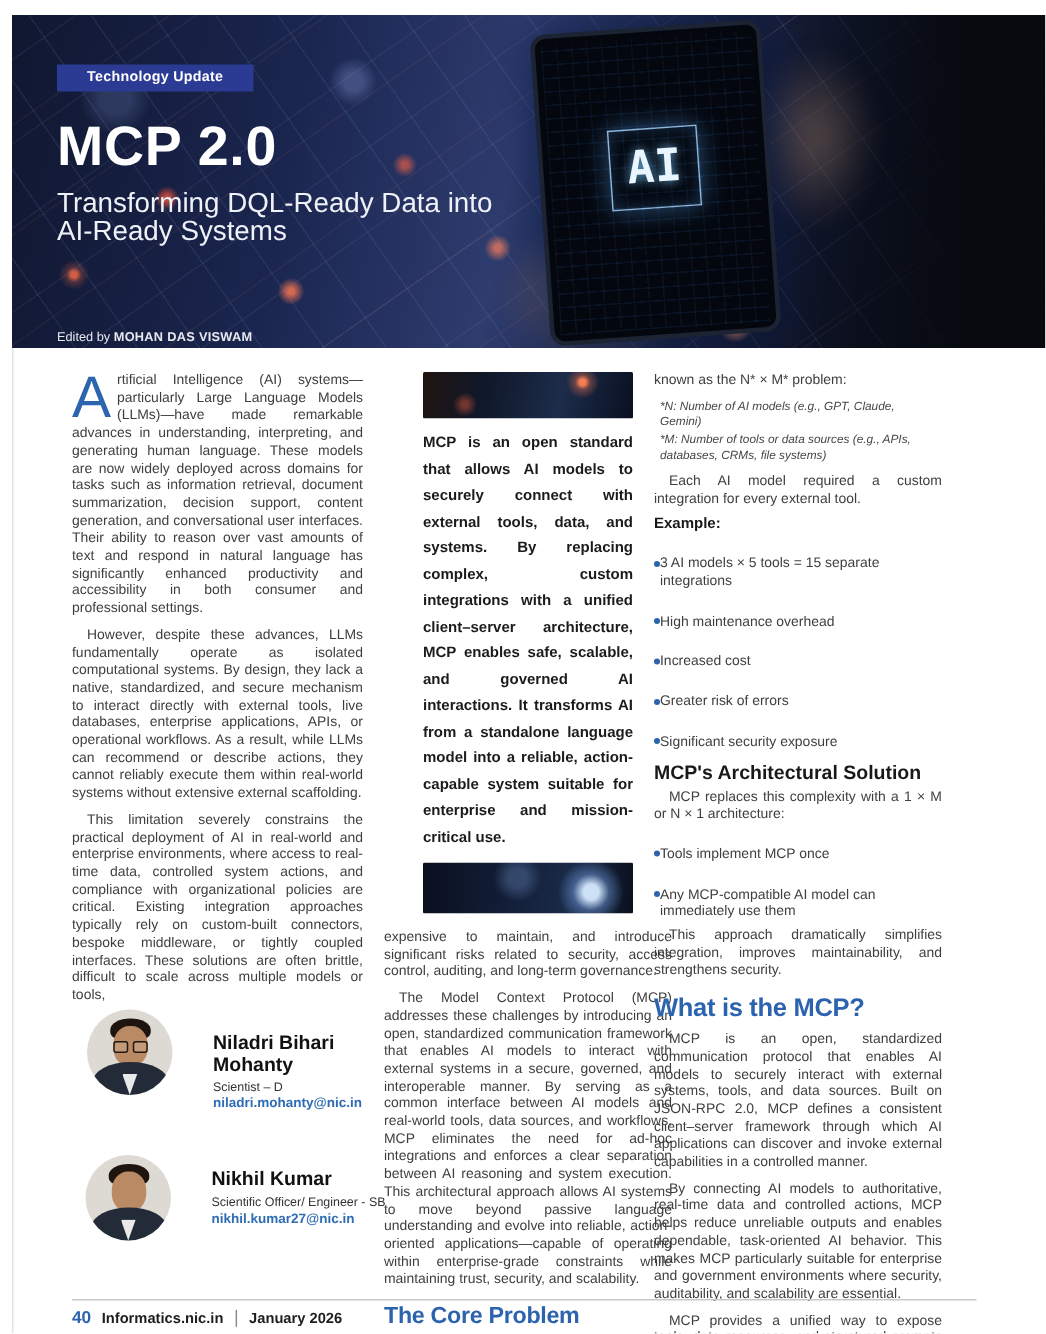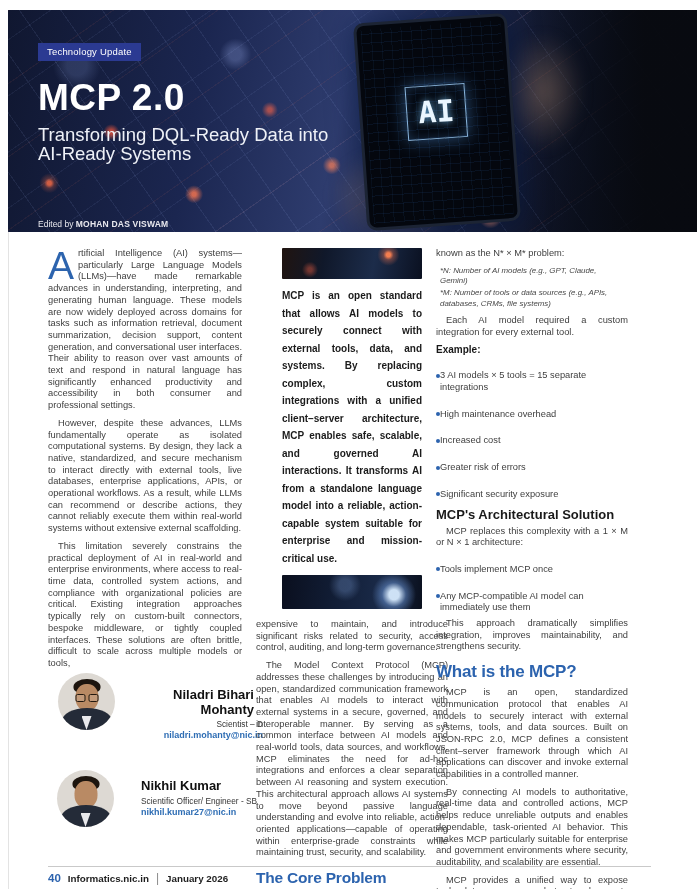--- a/index.html
+++ b/index.html
@@ -37,22 +37,22 @@
   .tablet::before{content:"";position:absolute;inset:4px;opacity:.7;
           background-image:
             repeating-linear-gradient(0deg, rgba(60,130,220,.14) 0 1px, transparent 1px 9px),
             repeating-linear-gradient(90deg, rgba(60,130,220,.11) 0 1px, transparent 1px 10px);}
   .ai-chip{position:absolute;left:50%;top:45%;transform:translate(-50%,-50%);width:58px;height:52px;
           border:1.5px solid rgba(160,210,255,.85);display:flex;align-items:center;justify-content:center;
           box-shadow:0 0 18px rgba(90,170,255,.45), inset 0 0 12px rgba(90,170,255,.25);}
   .ai-chip span{font-size:30px;font-weight:bold;color:#eaf6ff;font-family:"DejaVu Sans Mono",monospace;
           text-shadow:0 0 8px rgba(120,200,255,.9);}
   .hero-content{position:absolute;inset:0;padding:31px 0 0 30px;z-index:5;}
-  .badge{display:inline-block;background:#2b3a92;color:#fff;font-weight:400;font-size:9.5px;
-         padding:3px 9px 4px;letter-spacing:.2px;}
+  .badge{display:inline-block;background:#2b3a92;color:#fff;font-weight:700;font-size:9.5px;
+         padding:3px 20px 4px;letter-spacing:.2px;}
   .title{margin:16px 0 0;font-size:37px;font-weight:700;color:#ffffff;letter-spacing:.5px;}
   .subtitle{margin-top:6px;font-size:18.5px;line-height:19px;color:#eef1f7;font-weight:400;}
   .edited{position:absolute;left:30px;bottom:3px;font-size:8.5px;color:#e8e8ee;}
   .edited b{font-weight:700;letter-spacing:.2px;}
 
   
   .col{position:absolute;top:248px;}
   .col1{left:48px;width:194px;}
   .col2{left:256px;width:192px;}
   .col3{left:436px;width:192px;}
@@ -78,21 +78,21 @@
         linear-gradient(100deg,#201410 0%,#10182a 30%,#1c2c4a 65%,#0a1020 100%);}
   .pq-img2{height:34px;margin:8px 0 10px;
      background:radial-gradient(circle at 80% 58%, rgba(215,235,255,.95) 0 5px, rgba(130,180,255,.4) 12px, transparent 22px),
         radial-gradient(circle at 45% 30%, rgba(150,190,255,.25) 0 6px, transparent 16px),
         linear-gradient(95deg,#0a0f1e 0%,#13203a 45%,#1a2a48 70%,#0a101e 100%);}
   .pull-quote{margin:0;font-size:10px;font-weight:700;line-height:17.5px;text-align:justify;color:#1b1b1b;}
 
   
   .authors{position:absolute;left:48px;top:673px;width:215px;}
   .author{display:flex;}
-  .author.a1{margin-left:10px;text-align:right;}
+  .author.a1{margin-left:10px;}
   .author.a2{margin-left:9px;margin-top:30px;}
   .avatar{width:57px;height:57px;border-radius:50%;background:#ddd9d3;position:relative;overflow:hidden;flex:none;}
   .av-hair{position:absolute;top:6px;left:50%;transform:translateX(-50%);width:27px;height:15px;background:#1d150e;border-radius:50% 50% 40% 40%;}
   .av-face{position:absolute;top:11px;left:50%;transform:translateX(-50%);width:23px;height:27px;background:#b98a64;border-radius:46%;}
   .av-glasses{position:absolute;top:21px;left:50%;transform:translateX(-50%);width:23px;height:6px;display:flex;gap:3px;justify-content:center;}
   .av-glasses i{display:block;width:9px;height:6px;border:1px solid #22180f;border-radius:2px;background:rgba(255,255,255,.15);}
   .av-suit{position:absolute;bottom:-4px;left:50%;transform:translateX(-50%);width:50px;height:26px;background:#242b38;border-radius:50% 50% 0 0;}
   .av-shirt{position:absolute;bottom:0;left:50%;transform:translateX(-50%);width:10px;height:14px;background:#e9e9ec;clip-path:polygon(50% 100%,0 0,100% 0);}
   .author-info{margin:15px 0 0 27px;width:140px;}
   .a2 .author-info{margin-top:9px;}

